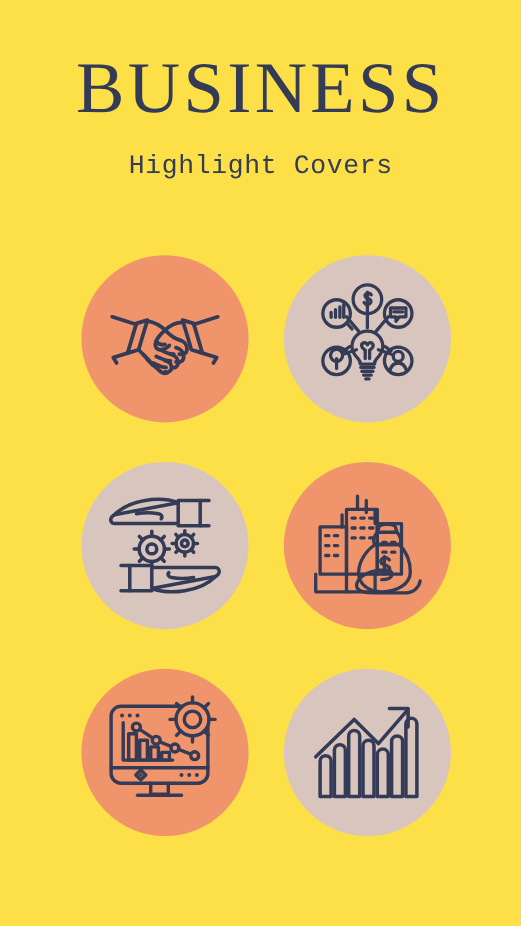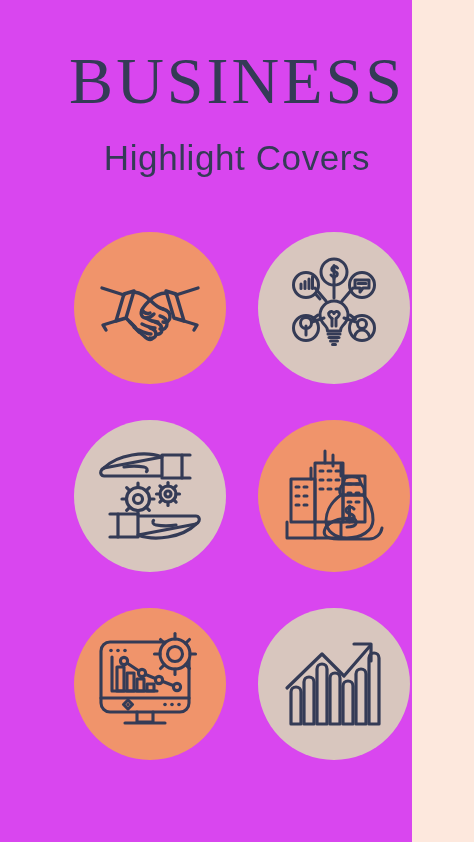--- a/index.html
+++ b/index.html
@@ -8,23 +8,23 @@
   }
   body {
     width: 474px;
     height: 842px;
     background: #FDE8DD;
     font-family: "Liberation Serif", "DejaVu Serif", serif;
     overflow: hidden;
   }
   .page {
     position: relative;
-    width: 412px;
+    width: 474px;
     height: 842px;
-    background: #d946ef;
+    background: #fde047;
     box-sizing: border-box;
   }
 
   
   .header {
     position: absolute;
     top: 48px;
     left: 0;
     width: 474px;
     text-align: center;
@@ -34,22 +34,22 @@
     font-size: 66px;
     line-height: 1.0;
     letter-spacing: 3.0px;
     color: #343B56;
     font-weight: 400;
     margin: 0;
     padding: 0;
     white-space: nowrap;
   }
   .subtitle {
-    font-family: Liberation Sans, sans-serif;
-    font-size: 35px;
+    font-family: Liberation Mono, monospace;
+    font-size: 24px;
     line-height: 1.0;
     letter-spacing: 0.6px;
     color: #343B56;
     font-weight: 400;
     margin: 0;
     padding: 0;
     margin-top: 26px;
     white-space: nowrap;
   }
 

